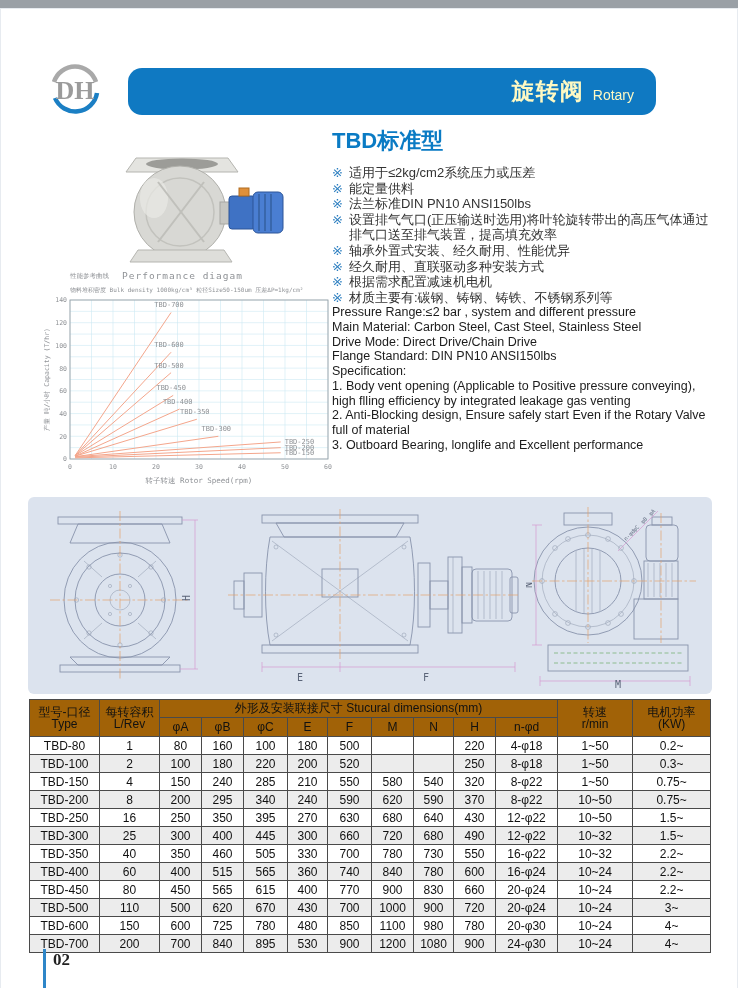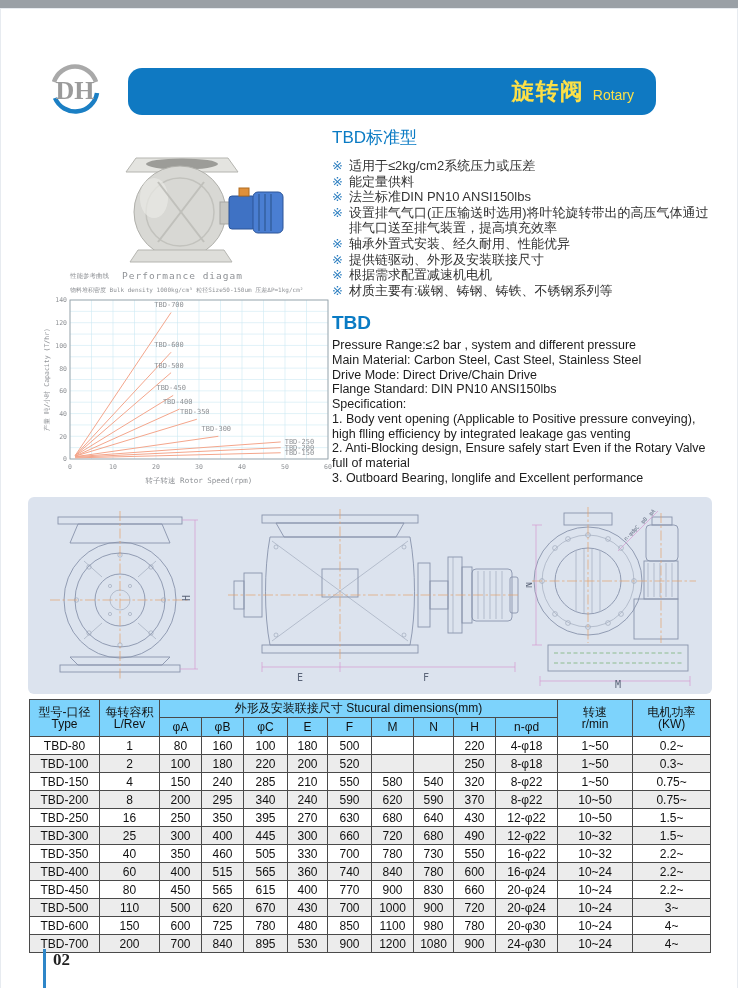--- a/index.html
+++ b/index.html
@@ -5,27 +5,27 @@
   html,body{margin:0;padding:0;background:#9aa0a6;}
   .page{position:relative;width:738px;height:988px;background:#ffffff;margin:8px auto;
         overflow:hidden;font-family:"Liberation Sans",sans-serif;
         box-shadow:inset 0 0 0 1px #e7ebf0;}
   .bottom-edge{position:absolute;left:0;top:981px;width:738px;height:7px;background:#ccd4dd;}
 
   
   .logo{position:absolute;left:46px;top:54px;width:58px;height:56px;}
   .banner{position:absolute;left:128px;top:60px;width:528px;height:47px;background:#0f79c2;
           border-radius:14px;display:flex;align-items:center;justify-content:flex-end;
-          padding-right:22px;box-sizing:border-box;color:#fde047;}
+          padding-right:22px;box-sizing:border-box;color:#fef9c3;}
   .banner .zh{font-size:23px;font-weight:bold;letter-spacing:1px;}
   .banner .en{font-size:14px;margin-left:9px;margin-top:6px;text-align:center;}
 
   
   .rcol{position:absolute;left:332px;top:118px;width:384px;}
-  .h-blue{color:#0a7bc4;font-weight:normal;font-size:17px;margin:0 0 9px 0;}
+  .h-blue{color:#0a7bc4;font-weight:bold;font-size:22px;margin:0 0 9px 0;}
   .bullet{display:flex;font-size:13px;line-height:15.6px;color:#333;}
   .bullet .mark{color:#2d7fc0;margin-right:6px;font-family:"DejaVu Sans",sans-serif;flex:0 0 auto;}
   .specs-head{color:#0a7bc4;font-weight:bold;font-size:19px;margin:10px 0 4px 0;}
   .spec-line{font-size:12.5px;line-height:14.7px;color:#1c1c1c;margin:0;}
 
   
   .photo{position:absolute;left:96px;top:136px;width:192px;height:128px;}
   .chart{position:absolute;left:40px;top:258px;width:294px;height:226px;}
   .chart svg{display:block;}
 
@@ -39,21 +39,21 @@
   .d-line{stroke:#d59ad0;stroke-width:.7;fill:none;}
   .d-text{fill:#5a6478;font-family:"DejaVu Sans Mono",monospace;font-size:10px;}
   .g-line{stroke:#85b885;stroke-width:.9;stroke-dasharray:4 2.5;fill:none;}
   .co-text{fill:#6a7488;font-family:"DejaVu Sans Mono",monospace;font-size:5.5px;}
 
   
   .dims-table{position:absolute;left:29px;top:691px;width:681px;border-collapse:collapse;
               font-size:12px;color:#111;table-layout:fixed;}
   .dims-table th,.dims-table td{border:1px solid #4a4a4a;text-align:center;
               padding:0 1px;height:17px;overflow:hidden;white-space:nowrap;}
-  .dims-table thead th{background:#7dd3fc;font-weight:normal;line-height:12.5px;}
+  .dims-table thead th{background:#a16207;font-weight:normal;line-height:12.5px;}
   .dims-table thead .sub th{height:18px;}
   .dims-table tbody tr:nth-child(even) td{background:#ececec;}
   .dims-table tbody tr:nth-child(odd) td{background:#ffffff;}
 
   
   .foot-bar{position:absolute;left:43px;top:941px;width:3px;height:47px;background:#2e86c8;}
   .page-num{position:absolute;left:53px;top:942px;font-family:"Liberation Serif",serif;
             font-weight:bold;font-size:17px;color:#222;}
 </style>
 </head>
@@ -182,32 +182,31 @@
         <div class="bullet">
           <span class="mark">※</span>
           <span>设置排气气口(正压输送时选用)将叶轮旋转带出的高压气体通过排气口送至排气装置，提高填充效率</span>
         </div>
         <div class="bullet">
           <span class="mark">※</span>
           <span>轴承外置式安装、经久耐用、性能优异</span>
         </div>
         <div class="bullet">
           <span class="mark">※</span>
-          <span>提供链驱动、外形及安装联接尺寸</span>
+          <span>经久耐用、直联驱动多种安装方式</span>
         </div>
         <div class="bullet">
           <span class="mark">※</span>
           <span>根据需求配置减速机电机</span>
         </div>
         <div class="bullet">
           <span class="mark">※</span>
           <span>材质主要有:碳钢、铸钢、铸铁、不锈钢系列等</span>
         </div>
       </div>
-    <p class="specs-head" style="margin-top:14px;">TBD</p>
     <div>
         <p class="spec-line">Pressure Range:≤2 bar , system and different pressure</p>
         <p class="spec-line">Main Material: Carbon Steel, Cast Steel, Stainless Steel</p>
         <p class="spec-line">Drive Mode: Direct Drive/Chain Drive</p>
         <p class="spec-line">Flange Standard: DIN PN10 ANSI150lbs</p>
         <p class="spec-line">Specification:</p>
         <p class="spec-line">1. Body vent opening (Applicable to Positive pressure conveying), high flling efficiency by integrated leakage gas venting</p>
         <p class="spec-line">2. Anti-Blocking design, Ensure safely start Even if the Rotary Valve full of material</p>
         <p class="spec-line">3. Outboard Bearing, longlife and Excellent performance</p>
       </div>

